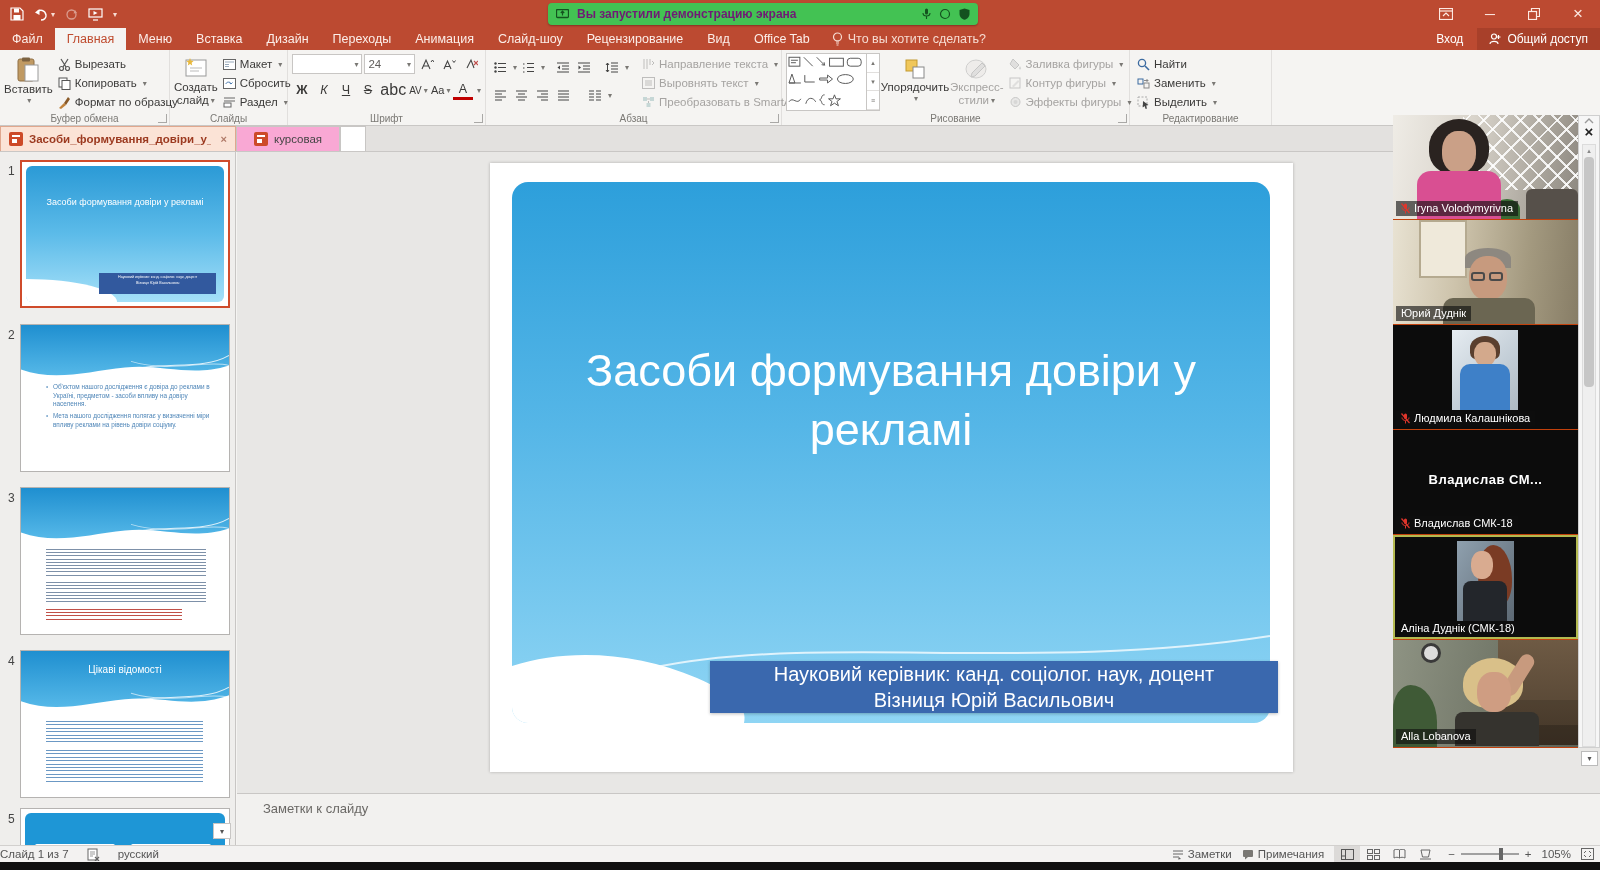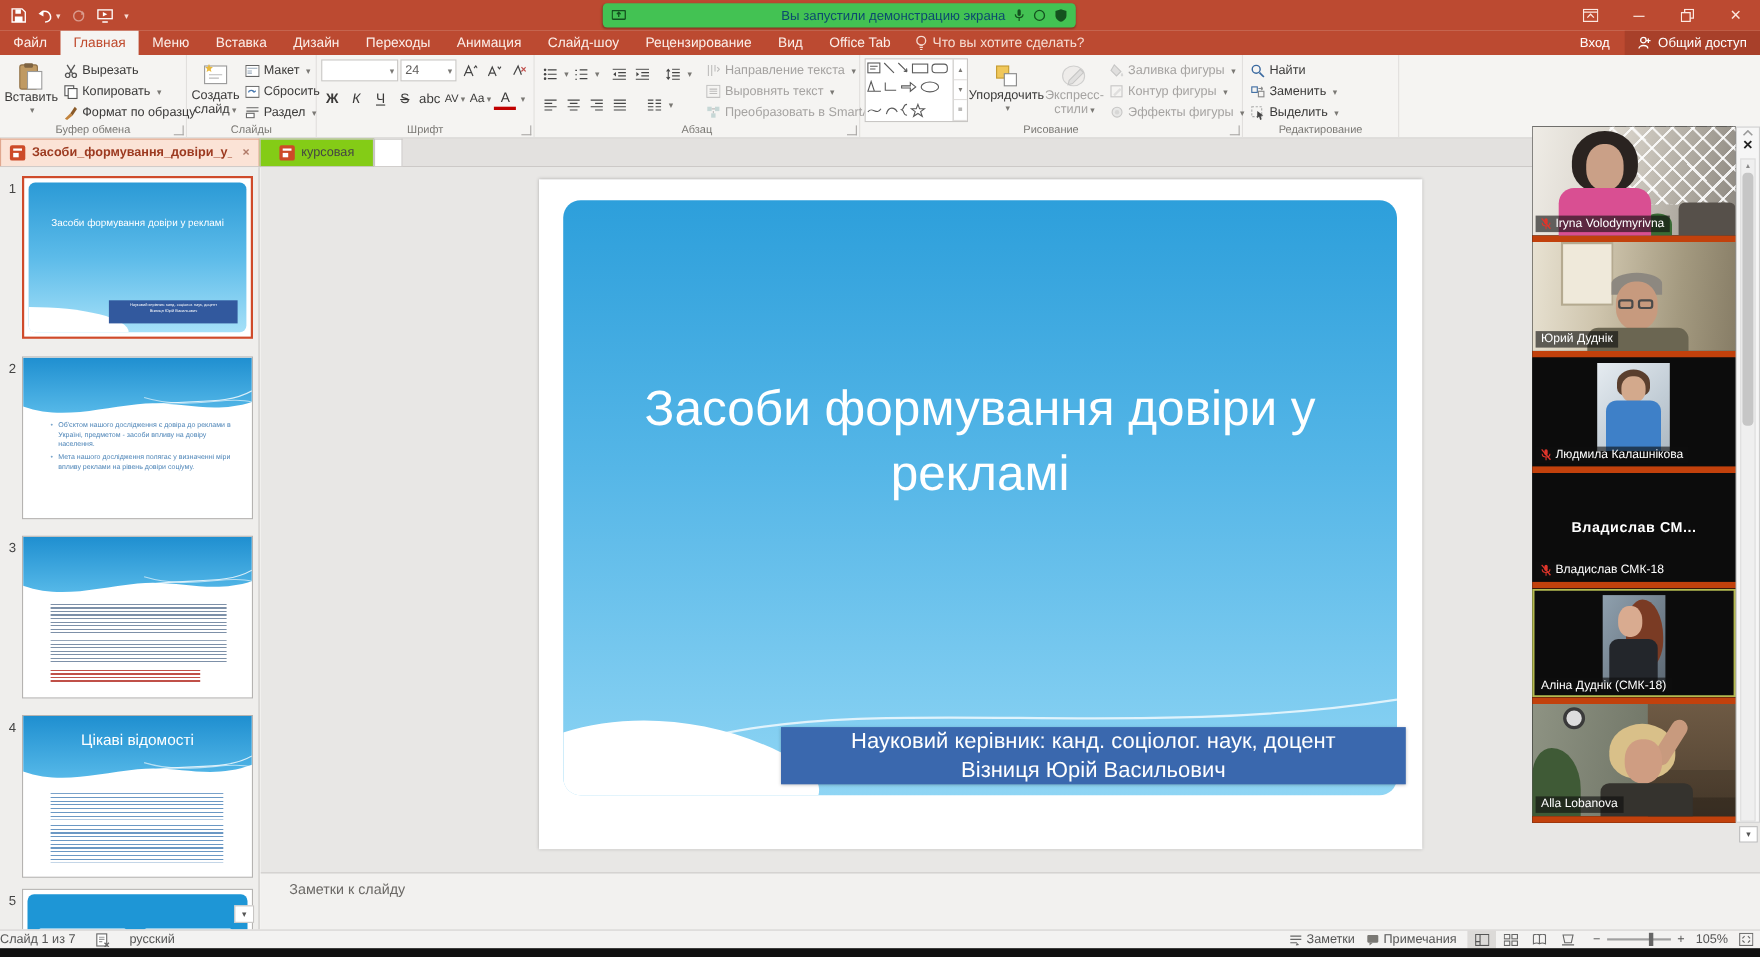--- a/index.html
+++ b/index.html
@@ -6,21 +6,21 @@
   body { font-family:"Liberation Sans", sans-serif; background:#000; }
   .screen { position:relative; width:1600px; height:870px; background:#f5f4f2; overflow:hidden; }
 
   
   .titlebar { position:absolute; top:0; left:0; width:1600px; height:28px; background:#bc4a31; display:flex; align-items:center; }
   .qat { display:flex; align-items:center; gap:10px; padding-left:10px; color:#fff; }
   .qat .qbtn { display:flex; align-items:center; gap:2px; cursor:pointer; }
   .qat svg { display:block; }
   .qcaret { font-size:8px; color:#f7ddd4; }
   .sharebanner { position:absolute; left:548px; top:3px; width:430px; height:22px; background:#43c253; border-radius:4px; display:flex; align-items:center; padding:0 8px; gap:8px; box-shadow:0 1px 2px rgba(0,0,0,.3); }
-  .sharebanner .btxt { flex:1; text-align:right; color:#0c4a6e; font-size:12px; }
+  .sharebanner .btxt { flex:1; text-align:left; color:#701a75; font-size:12px;font-weight:bold; }
   .stopbanner { position:absolute; left:988px; top:3px; width:268px; height:22px; background:#e13a2d; border-radius:3px; display:flex; align-items:center; justify-content:center; gap:7px; color:#fff; font-size:12px; box-shadow:0 1px 2px rgba(0,0,0,.3); cursor:pointer; }
   .stopsq { width:9px; height:9px; border:2px solid #fff; background:#fff; }
   .wincontrols { position:absolute; right:0; top:0; height:28px; display:flex; }
   .wincontrols .wbtn { width:44px; height:28px; display:flex; align-items:center; justify-content:center; color:#fde9e2; font-size:14px; cursor:pointer; }
 
   
   .tabrow { position:absolute; top:28px; left:0; width:1600px; height:22px; background:#bc4a31; display:flex; align-items:flex-end; }
   .rtab { height:22px; line-height:22px; padding:0 12px; color:#fceee9; font-size:12.5px; cursor:pointer; white-space:nowrap; }
   .rtab.active { background:#f5f4f2; color:#bf4a2d; }
   .tellme { display:flex; align-items:center; gap:5px; color:#f6dcd2; font-size:12.5px; padding:0 10px; height:22px; cursor:pointer; }
@@ -49,21 +49,21 @@
   .str-l { text-decoration:line-through; }
   .fcol-a { border-bottom:3px solid #c00000; line-height:12px; }
   .shapebox { width:94px; height:58px; background:#fff; border:1px solid #c8c6c4; display:flex; }
   .shapescroll { width:13px; border-left:1px solid #c8c6c4; display:flex; flex-direction:column; }
   .shapescroll div { flex:1; display:flex; align-items:center; justify-content:center; font-size:7px; color:#7a7874; border-bottom:1px solid #e1dfdd; cursor:pointer; }
 
   
   .doctabs { position:absolute; top:126px; left:0; width:1600px; height:26px; background:#e3e1df; border-bottom:1px solid #c9c7c5; display:flex; align-items:flex-end; }
   .dtab { height:25px; display:flex; align-items:center; gap:6px; padding:0 8px; font-size:11.5px; border:1px solid #c8c6c4; border-bottom:none; cursor:pointer; }
   .dtab.active { background:#fbe3d6; border-color:#e0a78e; color:#9c3a20; font-weight:bold; }
-  .dtab.inactive { background:#84cc16; color:#444; }
+  .dtab.inactive { background:#f9a8d4; color:#444; }
   .dtab .dclose { color:#b07a68; font-size:11px; margin-left:4px; }
   .dtab-empty { width:26px; height:25px; background:#fff; border:1px solid #c8c6c4; border-bottom:none; }
   .ppticon { width:14px; height:14px; background:#cd4a28; border-radius:2px; position:relative; flex:none; }
   .ppticon::before { content:""; position:absolute; left:3px; top:3px; right:3px; height:2px; background:#fff; }
   .ppticon::after { content:""; position:absolute; left:3px; top:7px; width:5px; height:4px; background:#fff; }
 
   
   .thumbs { position:absolute; top:152px; left:0; width:236px; bottom:25px; background:#efeeec; border-right:1px solid #c8c6c4; overflow:hidden; }
   .thumbnum { position:absolute; left:8px; font-size:12px; color:#444; }
   .thumb { position:absolute; left:20px; width:210px; height:148px; background:#fff; border:1px solid #b5b3b1; cursor:pointer; overflow:hidden; }
@@ -72,21 +72,21 @@
   .t1-title { position:absolute; top:22%; left:6%; right:6%; text-align:center; color:#fff; font-size:9px; line-height:1.35; }
   .t1-wave { position:absolute; left:0; bottom:0; width:46%; height:17%; background:#fff; border-radius:0 100% 0 0; }
   .t1-box { position:absolute; left:37%; right:4%; top:79%; height:15%; background:#32599e; color:#fff; text-align:center; font-size:3.6px; line-height:1.5; padding-top:2px; }
   .waveband { position:absolute; top:0; left:0; width:100%; height:36%; }
   .tbody { position:absolute; top:40%; left:12%; right:6%; }
   .tb-item { position:relative; color:#4f86b8; font-size:6.4px; line-height:1.3; margin-bottom:4px; padding-left:7px; }
   .tb-item::before { content:"•"; position:absolute; left:0; top:0; color:#7aa6cc; }
   .tlines { margin-bottom:5px; background:repeating-linear-gradient(180deg,#7d90a8 0 1px,transparent 1px 3.2px); }
   .tlines.red { background:repeating-linear-gradient(180deg,#c05048 0 1px,transparent 1px 3.2px); }
   .tlines.blue { background:repeating-linear-gradient(180deg,#6b98c4 0 1px,transparent 1px 3.4px); }
-  .t4-title { position:absolute; top:9%; left:0; right:0; text-align:center; color:#fff; font-size:14px; }
+  .t4-title { position:absolute; top:9%; left:0; right:0; text-align:center; color:#fff; font-size:10px; }
   .t5-bg { position:absolute; inset:4px 4px 0 4px; border-radius:6px 6px 0 0; background:#1e96d6; }
   .t5-box { position:absolute; top:22%; width:40%; height:34%; background:#fff; border-radius:2px; padding:3px; }
   .thumb-downbtn { position:absolute; right:4px; bottom:6px; width:18px; height:16px; background:#fff; border:1px solid #c8c6c4; display:flex; align-items:center; justify-content:center; font-size:8px; color:#555; cursor:pointer; }
 
   .canvas { position:absolute; top:152px; left:237px; right:0; bottom:77px; background:#e8e7e5; }
   .page { position:absolute; left:253px; top:11px; width:803px; height:609px; background:#fff; box-shadow:0 0 3px rgba(0,0,0,.25); }
   .bluecard { position:absolute; left:22px; top:19px; width:758px; height:541px; border-radius:16px; background:linear-gradient(180deg,#2d9fdb 0%,#55b6e7 45%,#8fd5f4 100%); overflow:hidden; }
   .slide-title { position:absolute; top:160px; left:30px; right:30px; text-align:center; color:#fff; font-size:45px; line-height:1.3; font-weight:400; }
   .cardwave { position:absolute; left:0; bottom:0; width:758px; height:95px; }
   .subbox { position:absolute; left:220px; top:498px; width:568px; height:52px; background:#3a68ae; box-shadow:0 1px 3px rgba(0,0,0,.25); display:flex; flex-direction:column; justify-content:center; text-align:center; color:#fff; font-size:20px; line-height:1.3; }
@@ -103,21 +103,21 @@
   .vbtn { width:26px; height:16px; display:flex; align-items:center; justify-content:center; cursor:pointer; }
   .vbtn.active { background:#dcdad8; }
   .zoomslider { display:flex; align-items:center; gap:6px; }
   .ztrack { position:relative; width:58px; height:2px; background:#a0a0a0; }
   .zthumb { position:absolute; left:38px; top:-5px; width:4px; height:12px; background:#666; cursor:pointer; }
   .taskstrip { position:absolute; left:0; bottom:0; width:1600px; height:8px; background:#101010; }
 
   
   .zoompanel { position:absolute; left:1390px; top:115px; width:210px; height:633px; z-index:50; }
   .ztiles { position:absolute; left:3px; top:0; width:185px; height:633px; background:#0c0c0c; }
-  .tile { position:relative; width:185px; height:105px; background:#0c0c0c; overflow:hidden; border-bottom:6px solid #c2410c; }
+  .tile { position:relative; width:185px; height:105px; background:#0c0c0c; overflow:hidden; border-bottom:1px solid #c2410c; }
   .tile.speaking { box-shadow:inset 0 0 0 2px #b4ba50; }
   .nametag { position:absolute; left:3px; bottom:3px; display:flex; align-items:center; gap:4px; background:rgba(15,15,15,.62); color:#fff; font-size:11px; padding:1px 5px 2px 5px; max-width:175px; white-space:nowrap; }
   .bigname { position:absolute; top:42px; left:0; right:0; text-align:center; color:#fff; font-size:13px; font-weight:bold; letter-spacing:.5px; }
   .zstrip { position:absolute; right:0; top:0; width:22px; height:633px; background:#f6f6f6; border:1px solid #cfcfcf; display:flex; flex-direction:column; align-items:center; }
   .zs-collapse { padding-top:2px; color:#9a9a9a; cursor:pointer; }
   .zs-close { font-size:15px; font-weight:bold; color:#222; cursor:pointer; line-height:16px; }
   .zscroll { margin-top:4px; width:14px; flex:1; background:#efefef; border:1px solid #dcdcdc; display:flex; flex-direction:column; align-items:center; }
   .zscroll .arr { font-size:7px; color:#888; padding:2px 0; cursor:pointer; }
   .zsthumb { width:10px; height:230px; background:#c6c6c6; border-radius:4px; cursor:pointer; }
   .zdropbtn { position:absolute; right:2px; top:636px; width:17px; height:15px; background:#fff; border:1px solid #bbb; display:flex; align-items:center; justify-content:center; font-size:8px; color:#555; cursor:pointer; }
@@ -381,21 +381,21 @@
               <path d="M2 10 L6 2 L9 10" fill="none" stroke="#444" stroke-width="1.1"></path>
               <path d="M9 3 L13 7 M13 3 L9 7" stroke="#c0504d" stroke-width="1.1"></path>
             </svg>
         </span>
       </div>
       <div class="fontrow">
         <span class="ibtn fletter bold-l">Ж</span>
         <span class="ibtn fletter ital-l">К</span>
         <span class="ibtn fletter und-l">Ч</span>
         <span class="ibtn fletter str-l">S</span>
-        <span class="ibtn" style="font-size:12px">abc</span>
+        <span class="ibtn" style="font-size:16px">abc</span>
         <span class="ibtn" style="font-size:10px">
             <span>AV</span>
             <span class="caret">▾</span>
           </span>
         <span class="ibtn" style="font-size:11px">
             <span>Aa</span>
             <span class="caret">▾</span>
           </span>
         <span class="ibtn fletter fcol-a" style="width:14px">А</span>
         <span class="caret">▾</span>

